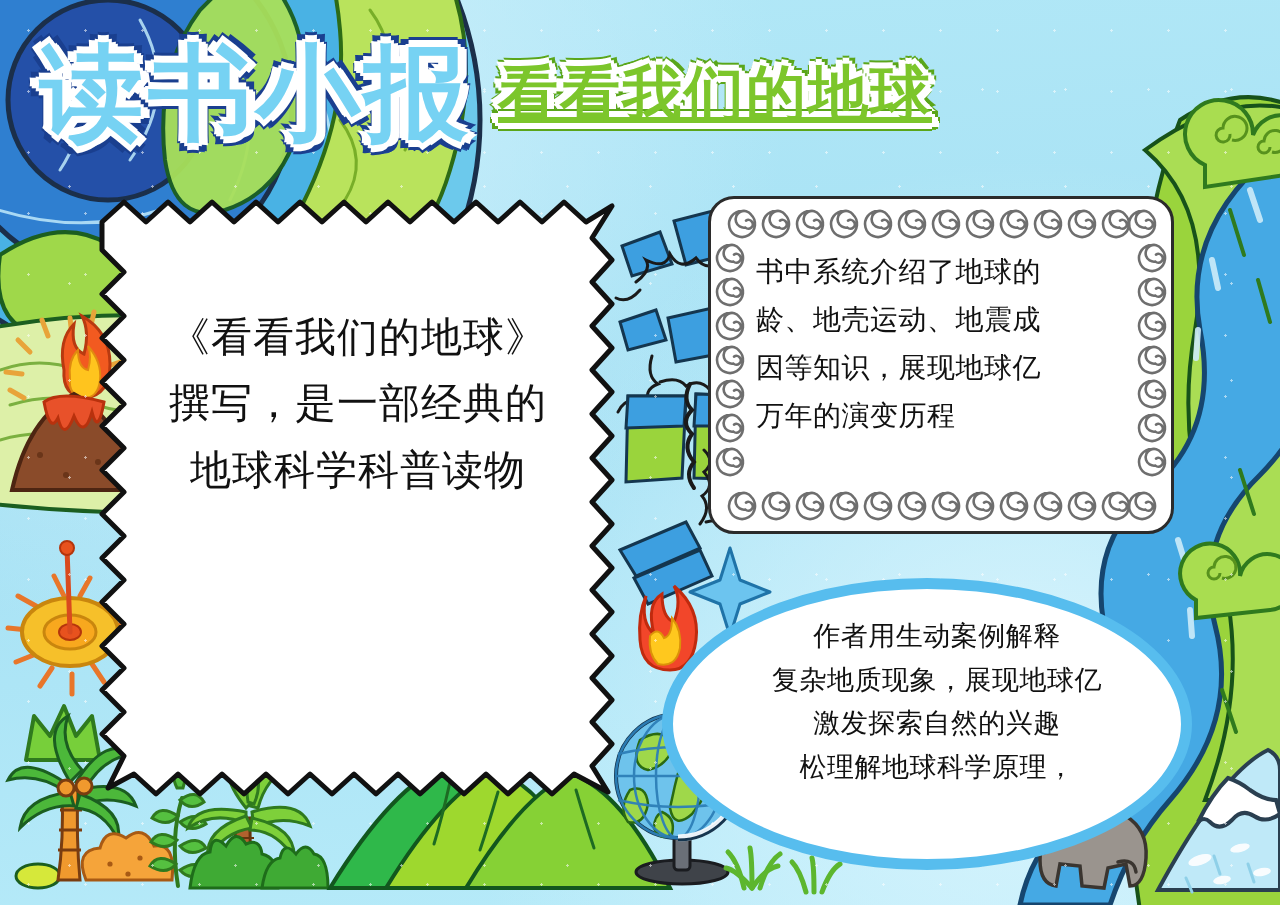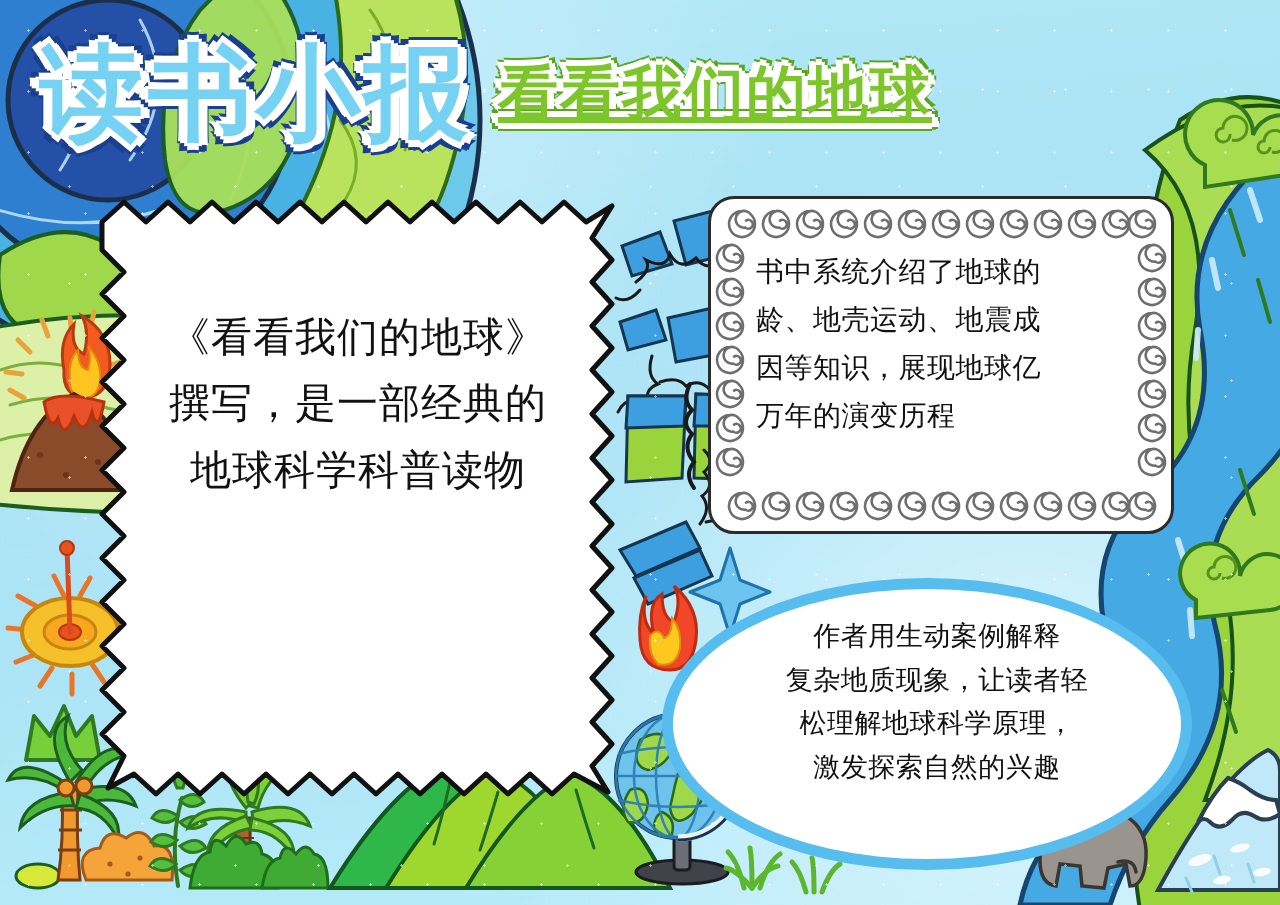--- a/index.html
+++ b/index.html
@@ -532,19 +532,19 @@
       <div>龄、地壳运动、地震成</div>
       <div>因等知识，展现地球亿</div>
       <div>万年的演变历程</div>
     </div>
   </div>
 
   <div class="box" id="box-br">
     <div class="oval"></div>
     <div class="txt">
       <div>作者用生动案例解释</div>
-      <div>复杂地质现象，让读者轻</div>
+      <div>复杂地质现象，展现地球亿</div>
+      <div>激发探索自然的兴趣</div>
       <div>松理解地球科学原理，</div>
-      <div>激发探索自然的兴趣</div>
     </div>
   </div>
 
 </div>
 
 </body></html>

